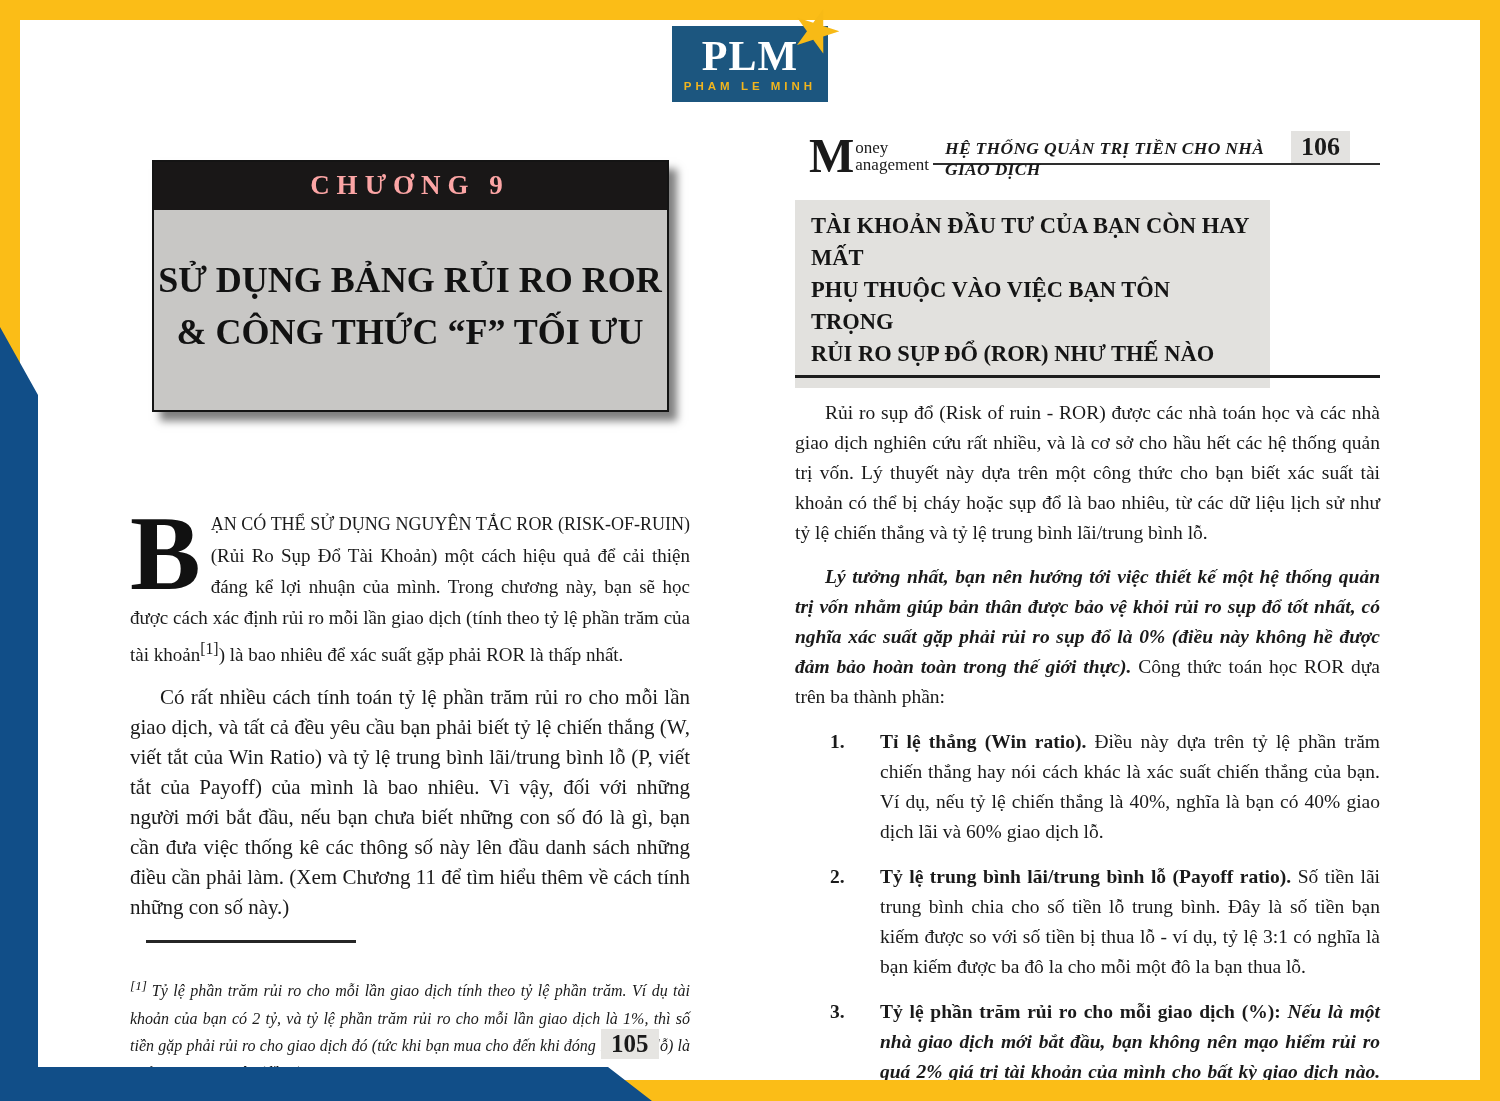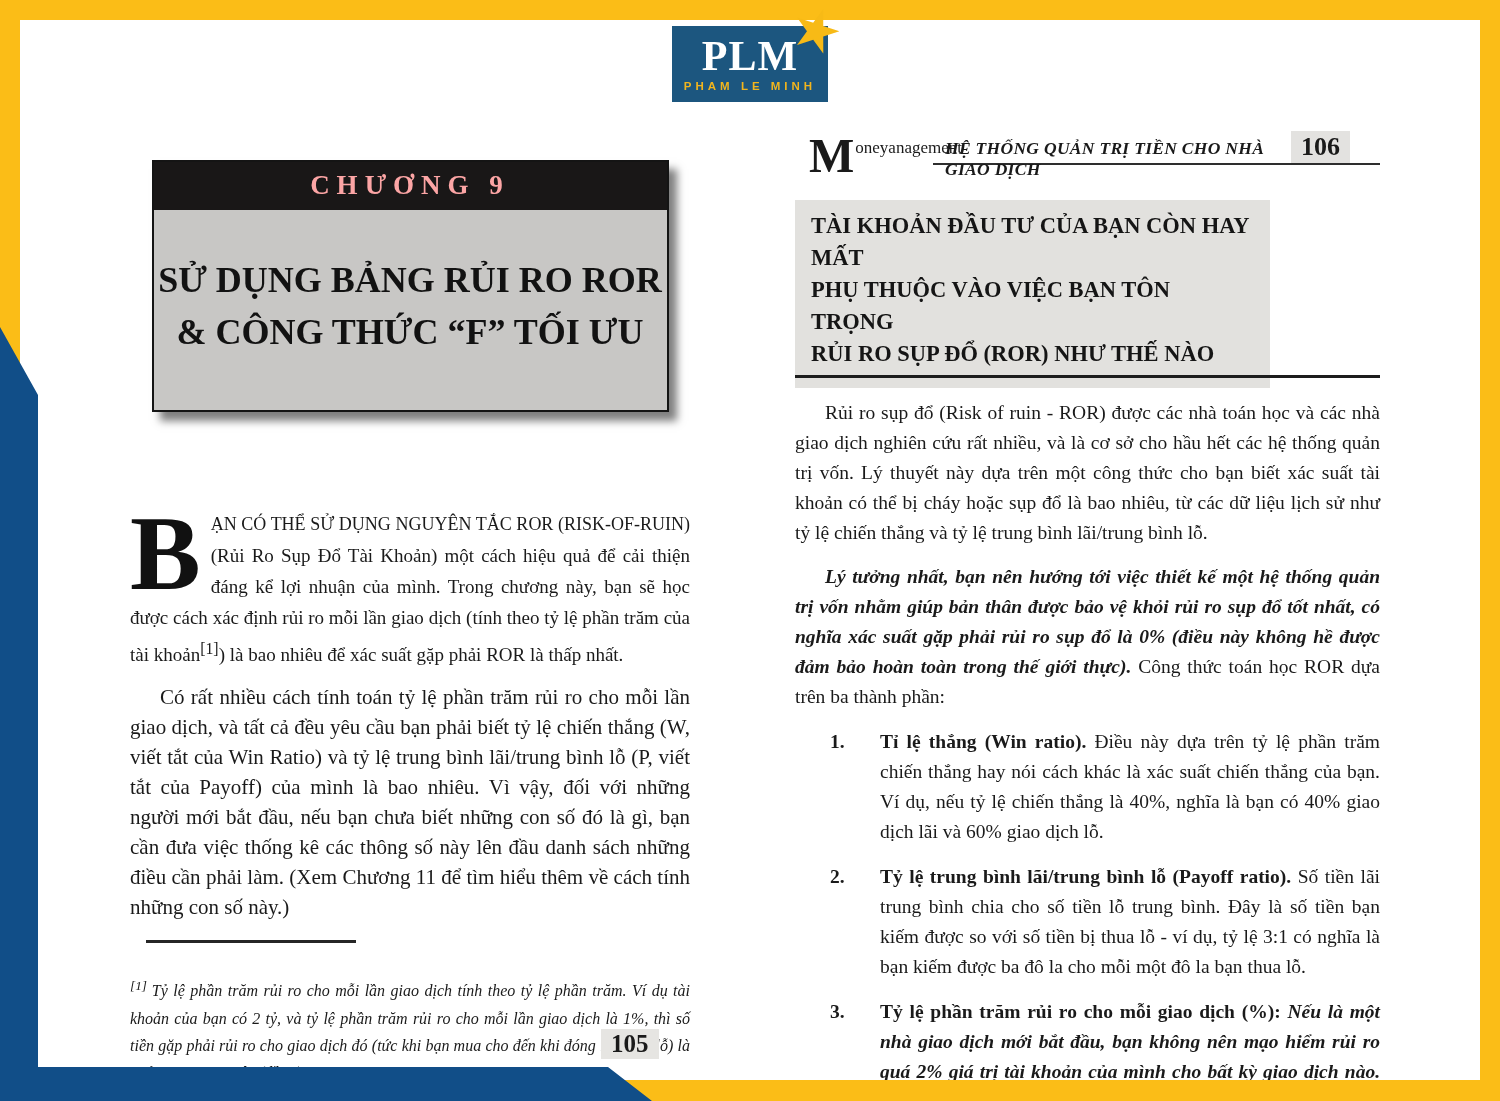--- a/index.html
+++ b/index.html
@@ -25,21 +25,21 @@
   .fn-rule{width:210px;height:3px;background:#262626;margin:18px 0 0 16px;}
   .fn{margin:29px 0 0;font-size:16px;line-height:27px;font-style:italic;text-align:justify;}
   .fn + .fn{margin-top:15px;}
   .pagenum-left{position:absolute;left:601px;top:1029px;background:#E6E5E2;font-weight:bold;
     font-size:25px;padding:1px 10px;z-index:2;}
 
   
   .rp-header{position:relative;height:52px;}
   .mm-logo{position:absolute;left:14px;top:2px;display:flex;}
   .mm-M{font-size:48px;font-weight:bold;line-height:42px;}
-  .mm-stack{display:flex;flex-direction:row;font-size:17px;line-height:17px;margin:4px 0 0 1px;}
+  .mm-stack{display:flex;flex-direction:column;font-size:17px;line-height:17px;margin:4px 0 0 1px;}
   .rp-header-rule{position:absolute;left:138px;right:0;top:30px;height:2px;background:#2e2e2e;}
   .rp-running{position:absolute;left:150px;top:5px;width:360px;text-align:left;
     font-size:17.5px;letter-spacing:0.3px;font-weight:600;font-style:italic;}
   .rp-pagenum{position:absolute;right:30px;top:-2px;background:#E3E2E0;font-weight:bold;
     font-size:26px;padding:1px 10px;z-index:2;margin-left:36px;}
   .rp-headbox{margin-top:15px;width:443px;background:#E2E1DE;padding:10px 16px 18px;
     font-size:22.5px;font-weight:bold;line-height:32px;color:#151515;}
   .rp-headrule{height:3px;background:#1d1d1d;margin-top:-13px;position:relative;z-index:1;}
   .rp-p{font-size:19.5px;line-height:30px;text-align:justify;}
   .rp-p1{margin:20px 0 0;text-indent:30px;}

